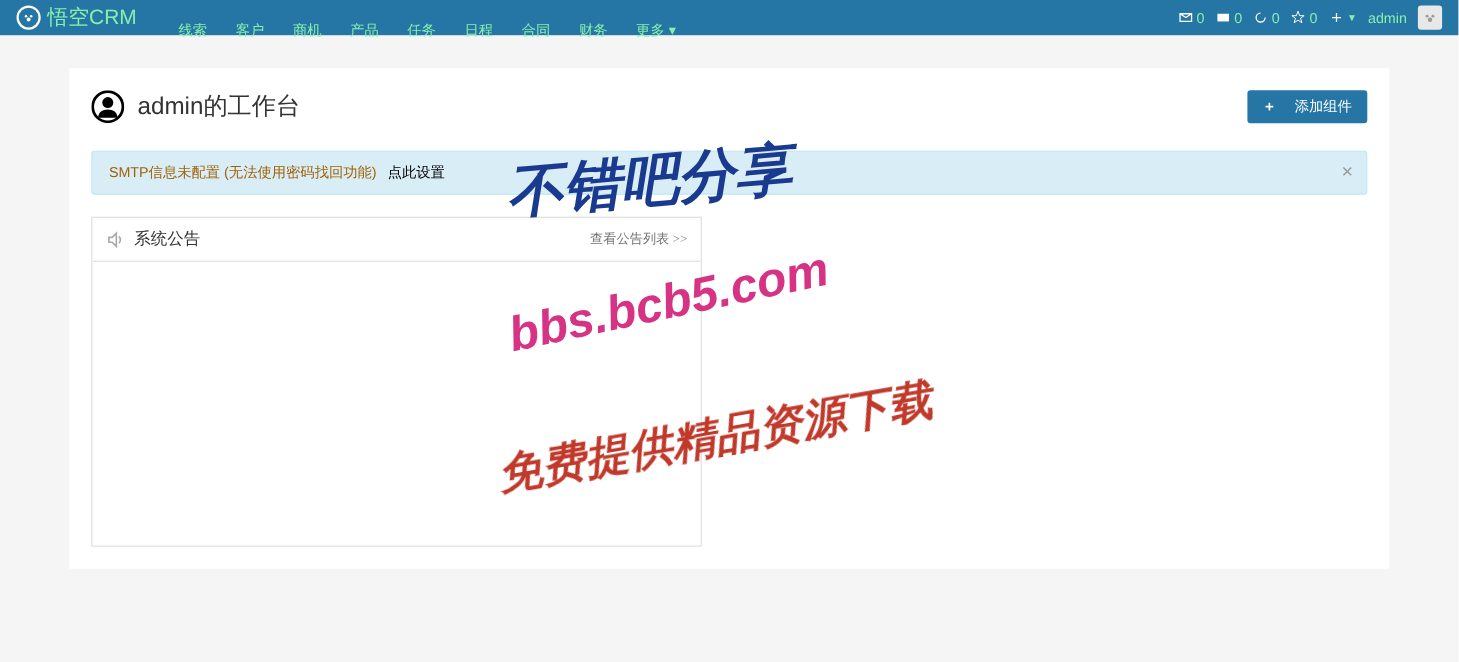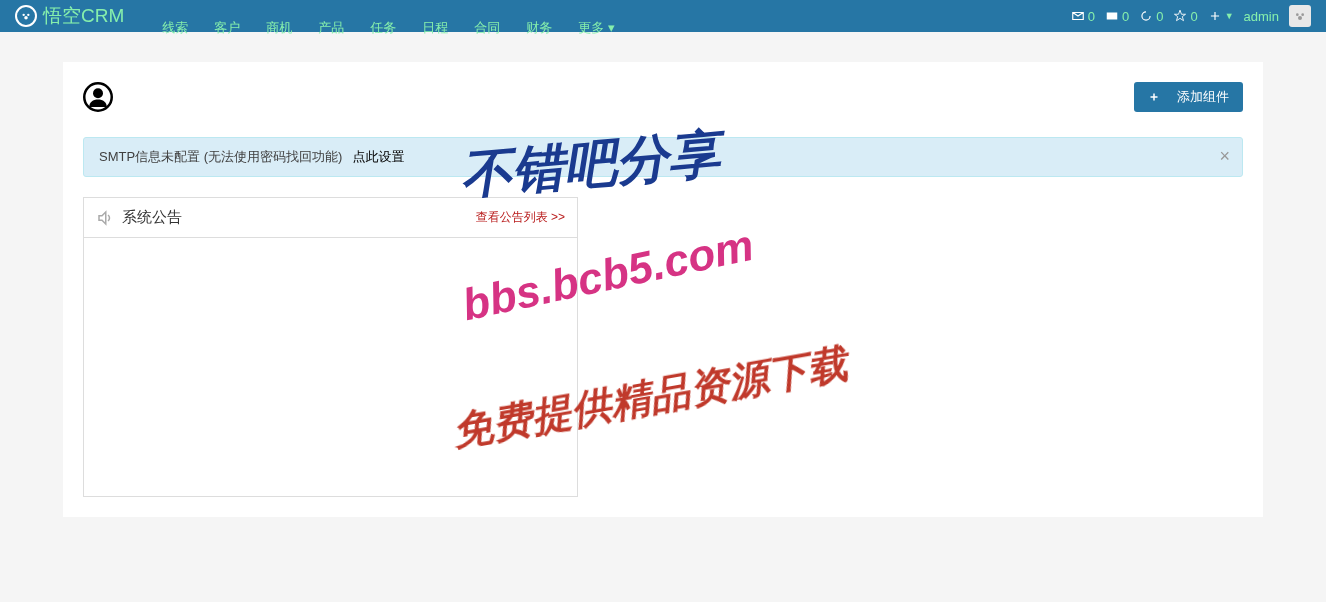--- a/index.html
+++ b/index.html
@@ -22,30 +22,30 @@
     
     .page-header { display: flex; align-items: center; justify-content: space-between; margin-bottom: 25px; }
     .page-title-wrap { display: flex; align-items: center; gap: 12px; }
     .user-icon { width: 30px; height: 30px; }
     .user-icon svg { width: 30px; height: 30px; fill: #000; }
     .page-title { font-size: 22px; font-weight: normal; }
     .btn-primary { background: #2676a5; color: #fff; border: none; padding: 6px 14px; font-size: 13px; border-radius: 3px; cursor: pointer; display: flex; align-items: center; gap: 17px; }
     .btn-primary svg { width: 12px; height: 12px; fill: #fff; }
     
     .alert { background: #d9edf7; border: 1px solid #bce8f1; padding: 10px 15px; border-radius: 3px; display: flex; align-items: center; margin-bottom: 20px; position: relative; }
-    .alert-text { color: #404040; font-size: 13px; }
+    .alert-text { color: #a16207; font-size: 13px; }
     .alert-link { color: #000000; font-size: 13px; margin-left: 10px; cursor: pointer; }
     .alert-close { position: absolute; right: 12px; top: 8px; color: #999; font-size: 18px; cursor: pointer; background: none; border: none; }
     
-    .widget { border: 1px solid #ddd; width: 495px; height: 300px; }
+    .widget { border: 1px solid #ddd; width: 555px; height: 300px; }
     .widget-header { display: flex; align-items: center; justify-content: space-between; padding: 10px 12px; border-bottom: 1px solid #ddd; }
     .widget-title-wrap { display: flex; align-items: center; gap: 8px; }
     .widget-title-wrap svg { width: 18px; height: 18px; fill: #aaa; }
     .widget-title { font-size: 15px; }
-    .widget-link { color: #b91c1c; font-size: 12px; cursor: pointer; }
+    .widget-link { color: #737373; font-size: 12px; cursor: pointer; font-family: Liberation Serif, serif; }
     .widget-body { padding: 15px; }
     
     .watermark { position: fixed; pointer-events: none; z-index: 100; }
     .wm1 { top: 130px; left: 460px; font-family: cursive, "STKaiti"; font-size: 52px; color: #1a3a8f; font-weight: bold; transform: rotate(-5deg); font-style: italic; }
     .wm2 { top: 250px; left: 460px; font-family: Arial; font-size: 44px; color: #d63384; font-weight: bold; font-style: italic; transform: rotate(-12deg); }
     .wm3 { top: 370px; left: 450px; font-family: cursive, "STKaiti"; font-size: 40px; color: #c0392b; font-weight: bold; transform: rotate(-10deg); font-style: italic; }
   </style>
 </head>
 <body>
 
@@ -116,20 +116,21 @@
 <div class="container">
   <div class="page-header">
     <div class="page-title-wrap">
       <span class="user-icon">
         <svg viewBox="0 0 24 24">
             <circle cx="12" cy="12" r="11" fill="none" stroke="#000" stroke-width="2"></circle>
             <circle cx="12" cy="9" r="4" fill="#000"></circle>
             <path d="M5 20c0-4 3-6 7-6s7 2 7 6" fill="#000"></path>
           </svg>
       </span>
+      <h1 class="page-title">admin的工作台</h1>
     </div>
     <button class="btn-primary">
       <svg viewBox="0 0 24 24">
           <path d="M12 5v14M5 12h14" stroke="#fff" stroke-width="3"></path>
         </svg>
       <span>添加组件</span>
     </button>
   </div>
 
   <div class="alert">

